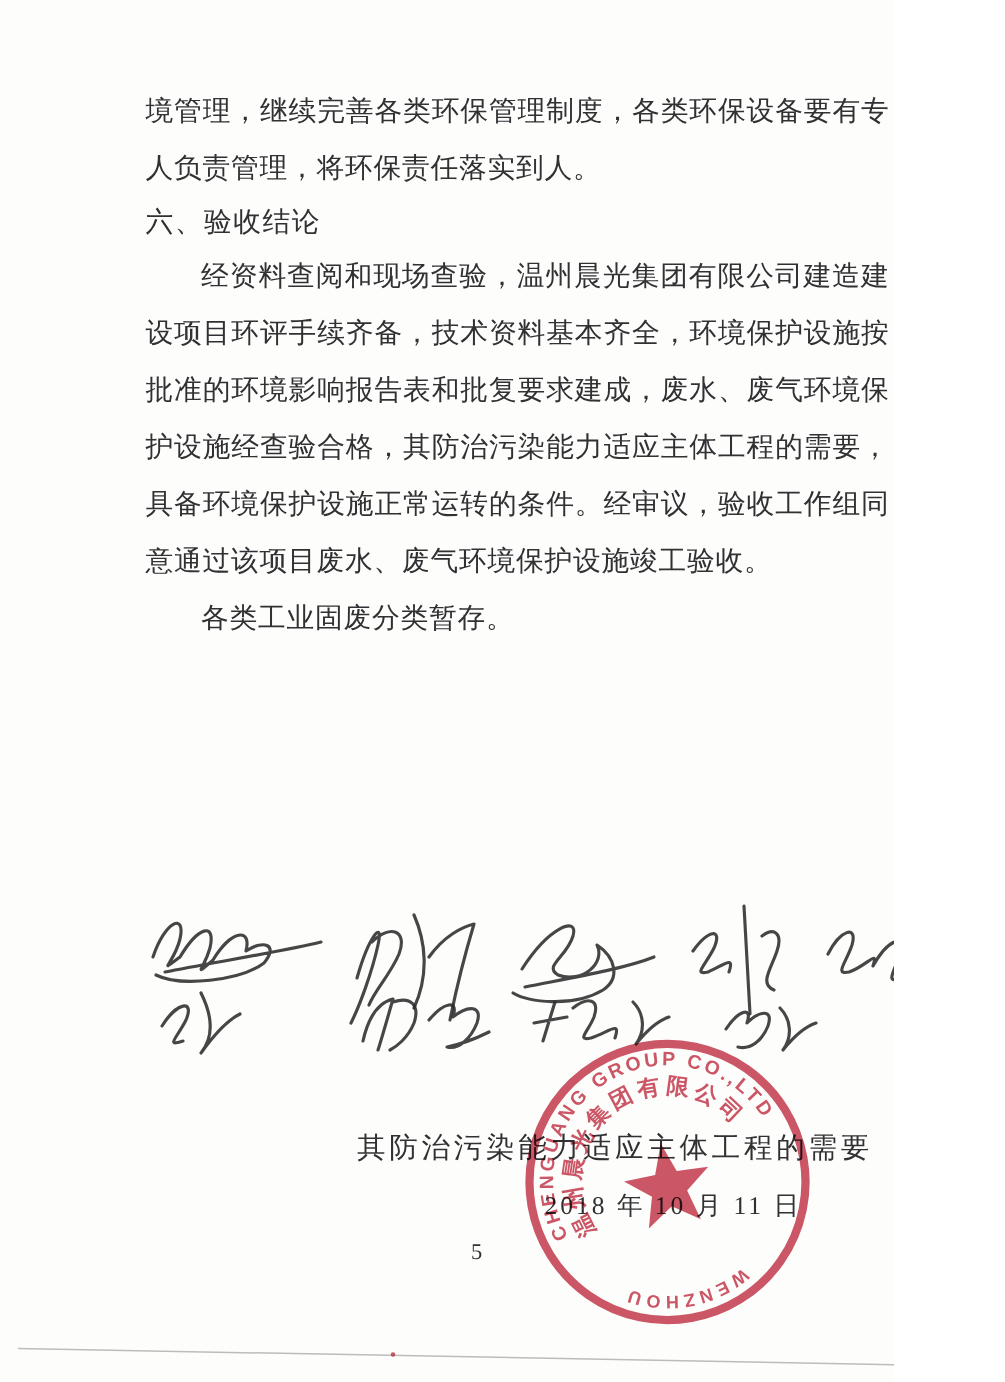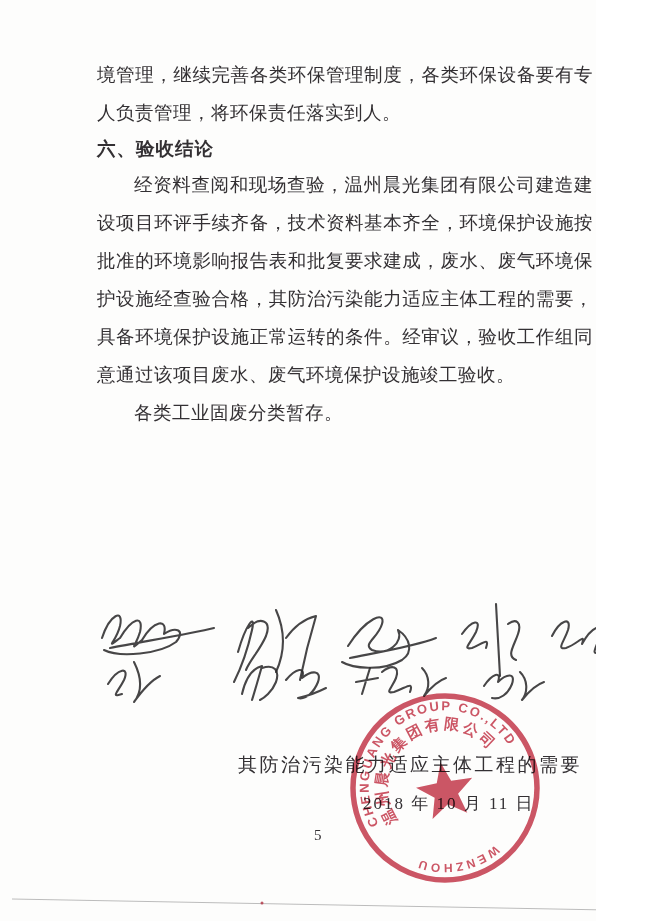--- a/index.html
+++ b/index.html
@@ -10,21 +10,21 @@
     font-family:"Liberation Serif","DejaVu Serif",serif;
     color:var(--ink);
   }
   .textflow {
     position:absolute; left:97px; top:56px; width:496px;
     font-size:18.5px; line-height:38px; letter-spacing:0.5px;
     text-align:justify;
   }
   .textflow p { margin:0; }
   .indent2 { text-indent:2em; }
-  .heading { font-weight:bold; line-height:34px; letter-spacing:1px; }
+  .heading { font-weight:normal; line-height:34px; letter-spacing:1px; }
   .sign-label { margin-top:16px !important; padding-left:12px; }
   .sig-layer { position:absolute; left:80px; top:588px; }
   .sig-layer path { stroke:#2e2c2e; stroke-width:2.1; fill:none;
     stroke-linecap:round; stroke-linejoin:round; opacity:.88; }
   .footer-org { position:absolute; left:238px; top:752px; font-size:19px; letter-spacing:2.5px; white-space:nowrap; }
   .footer-date { position:absolute; left:363px; top:792px; font-size:17px; letter-spacing:2px; white-space:nowrap; }
   .page-num { position:absolute; left:314px; top:827px; font-size:15px; }
   .seal { position:absolute; left:343px; top:686px; mix-blend-mode:multiply; opacity:.85; transform:rotate(-10deg); }
   .edge-seal { position:absolute; left:598px; top:142px; mix-blend-mode:multiply; opacity:.8; }
   .seal text, .edge-seal text { fill:var(--seal); font-family:"Liberation Sans","DejaVu Sans",sans-serif; font-weight:bold; }

